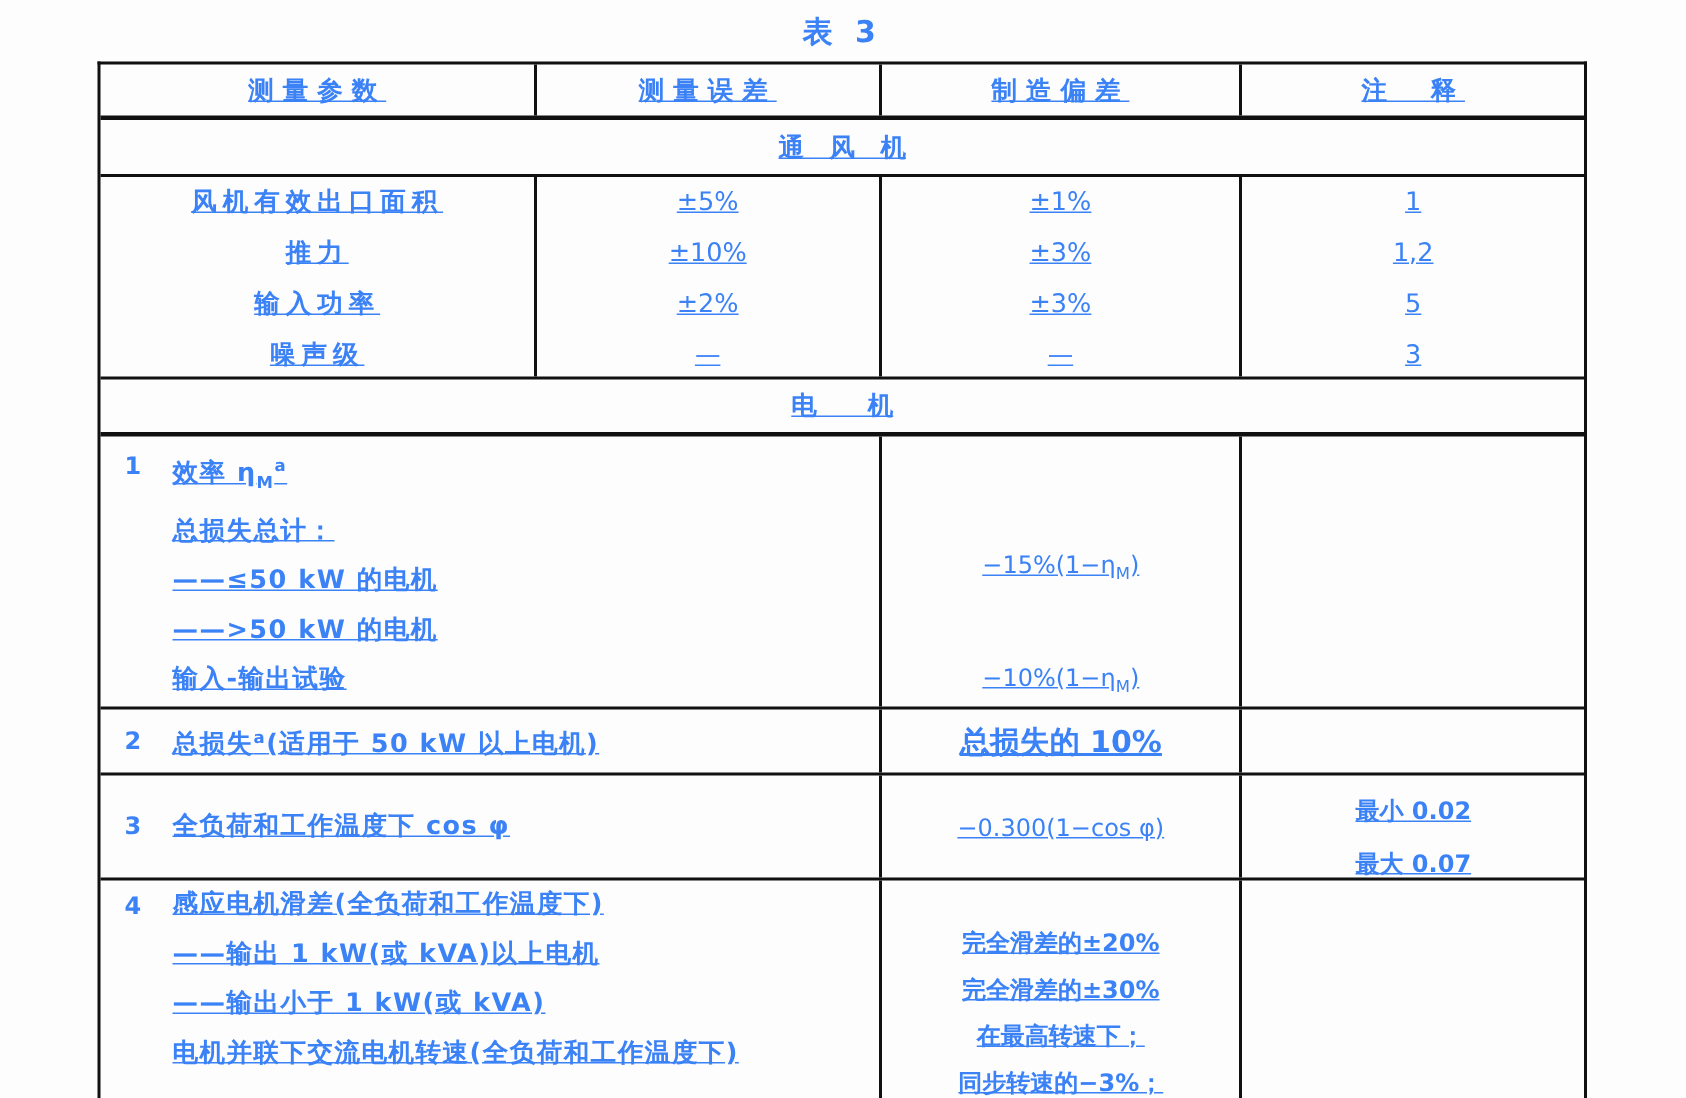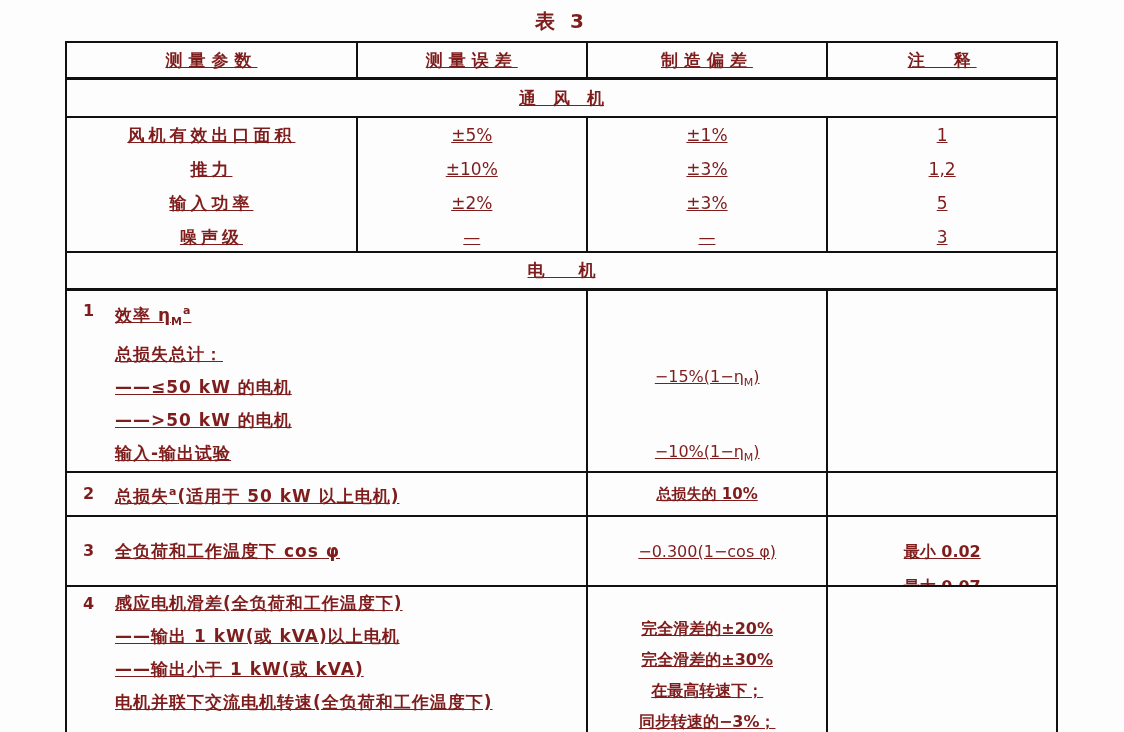--- a/index.html
+++ b/index.html
@@ -1,18 +1,18 @@
 <!DOCTYPE html>
 <html><head>
 <meta charset="utf-8">
 <style>
   html,body{margin:0;padding:0;background:#ffffff;}
   .page{
     position:relative;width:1124px;height:732px;overflow:hidden;
-    background:#fdfdfd;color:#7f1d1d;
+    background:#fdfdfd;color:#3b82f6;
     font-family:"DejaVu Sans","Liberation Sans",sans-serif;
   }
   .doc-title{
     position:absolute;left:67px;top:8px;width:989px;
     text-align:center;font-size:20px;font-weight:bold;letter-spacing:4px;
   }
   .tbl{
     position:absolute;left:65px;top:41px;width:989px;height:689px;
     border-left:2px solid #111;border-right:2px solid #111;border-top:2px solid #111;
     box-sizing:content-box;
@@ -50,25 +50,25 @@
   .params .line{line-height:33px;letter-spacing:1px;}
   .rownum{position:absolute;left:16px;font-size:16px;font-weight:bold;line-height:33px;}
   .centercell{display:flex;flex-direction:column;align-items:center;font-size:16px;}
   .centercell .line{line-height:33px;}
   .vcenter{display:flex;align-items:center;}
   .r1 .params{padding-top:3px;}
   .r1 .rownum{top:3px;}
   .r1 .c3{padding-top:69px;gap:36px;}
   .r2 .params{display:flex;align-items:center;height:100%;padding-top:0;}
   .r2 .rownum{top:50%;transform:translateY(-50%);line-height:16px;}
-  .r2 .c3{justify-content:center;font-weight:bold;font-size:15px;}
+  .r2 .c3{justify-content:center;font-weight:bold;font-size:20px;}
   .r3 .params{display:flex;align-items:center;height:100%;}
   .r3 .rownum{top:50%;transform:translateY(-50%);line-height:16px;}
   .r3 .c3{justify-content:center;}
-  .r3 .c4{padding-top:17px;}
+  .r3 .c4{padding-top:6px;}
   .r3 .c4 .line{line-height:35px;font-weight:bold;}
   .r4 .params{padding-top:0;}
   .r4 .rownum{top:0;}
   .r4 .c3{padding-top:26px;font-weight:bold;}
   .r4 .c3 .line{line-height:31px;}
   .formula{white-space:nowrap;}
   sub{font-size:11px;}
   sup{font-size:11px;}
 </style>
 </head>

